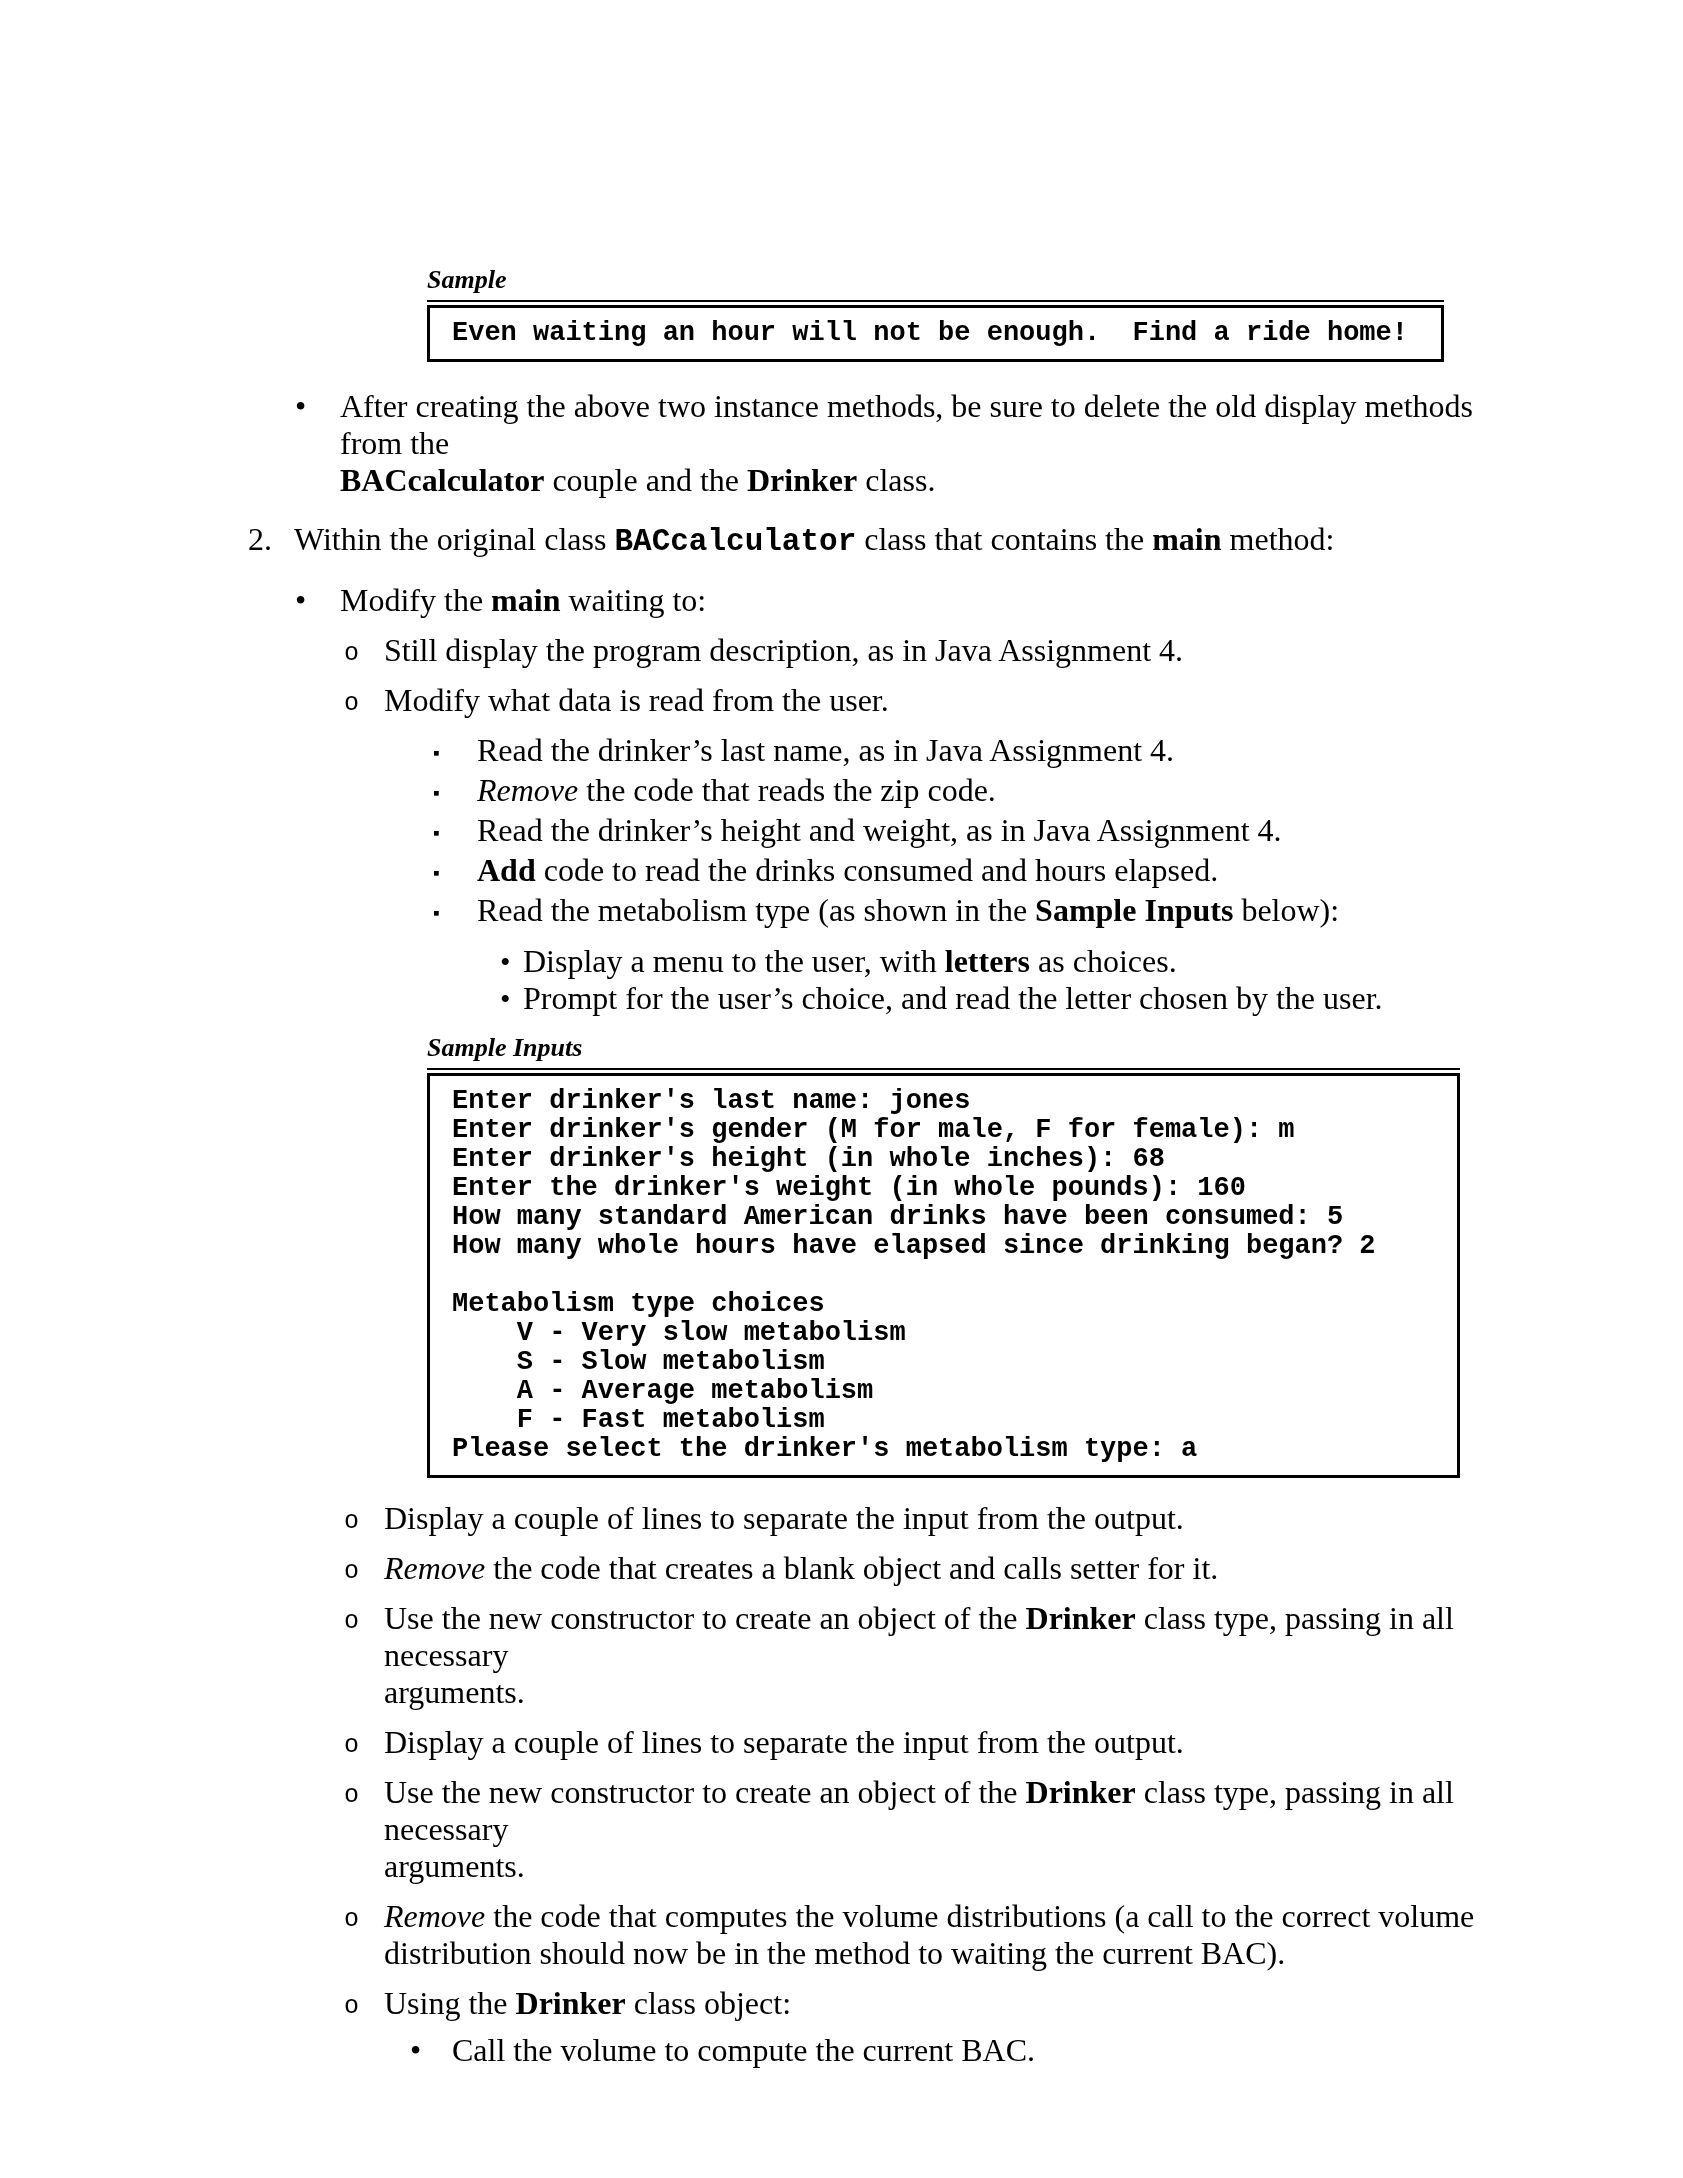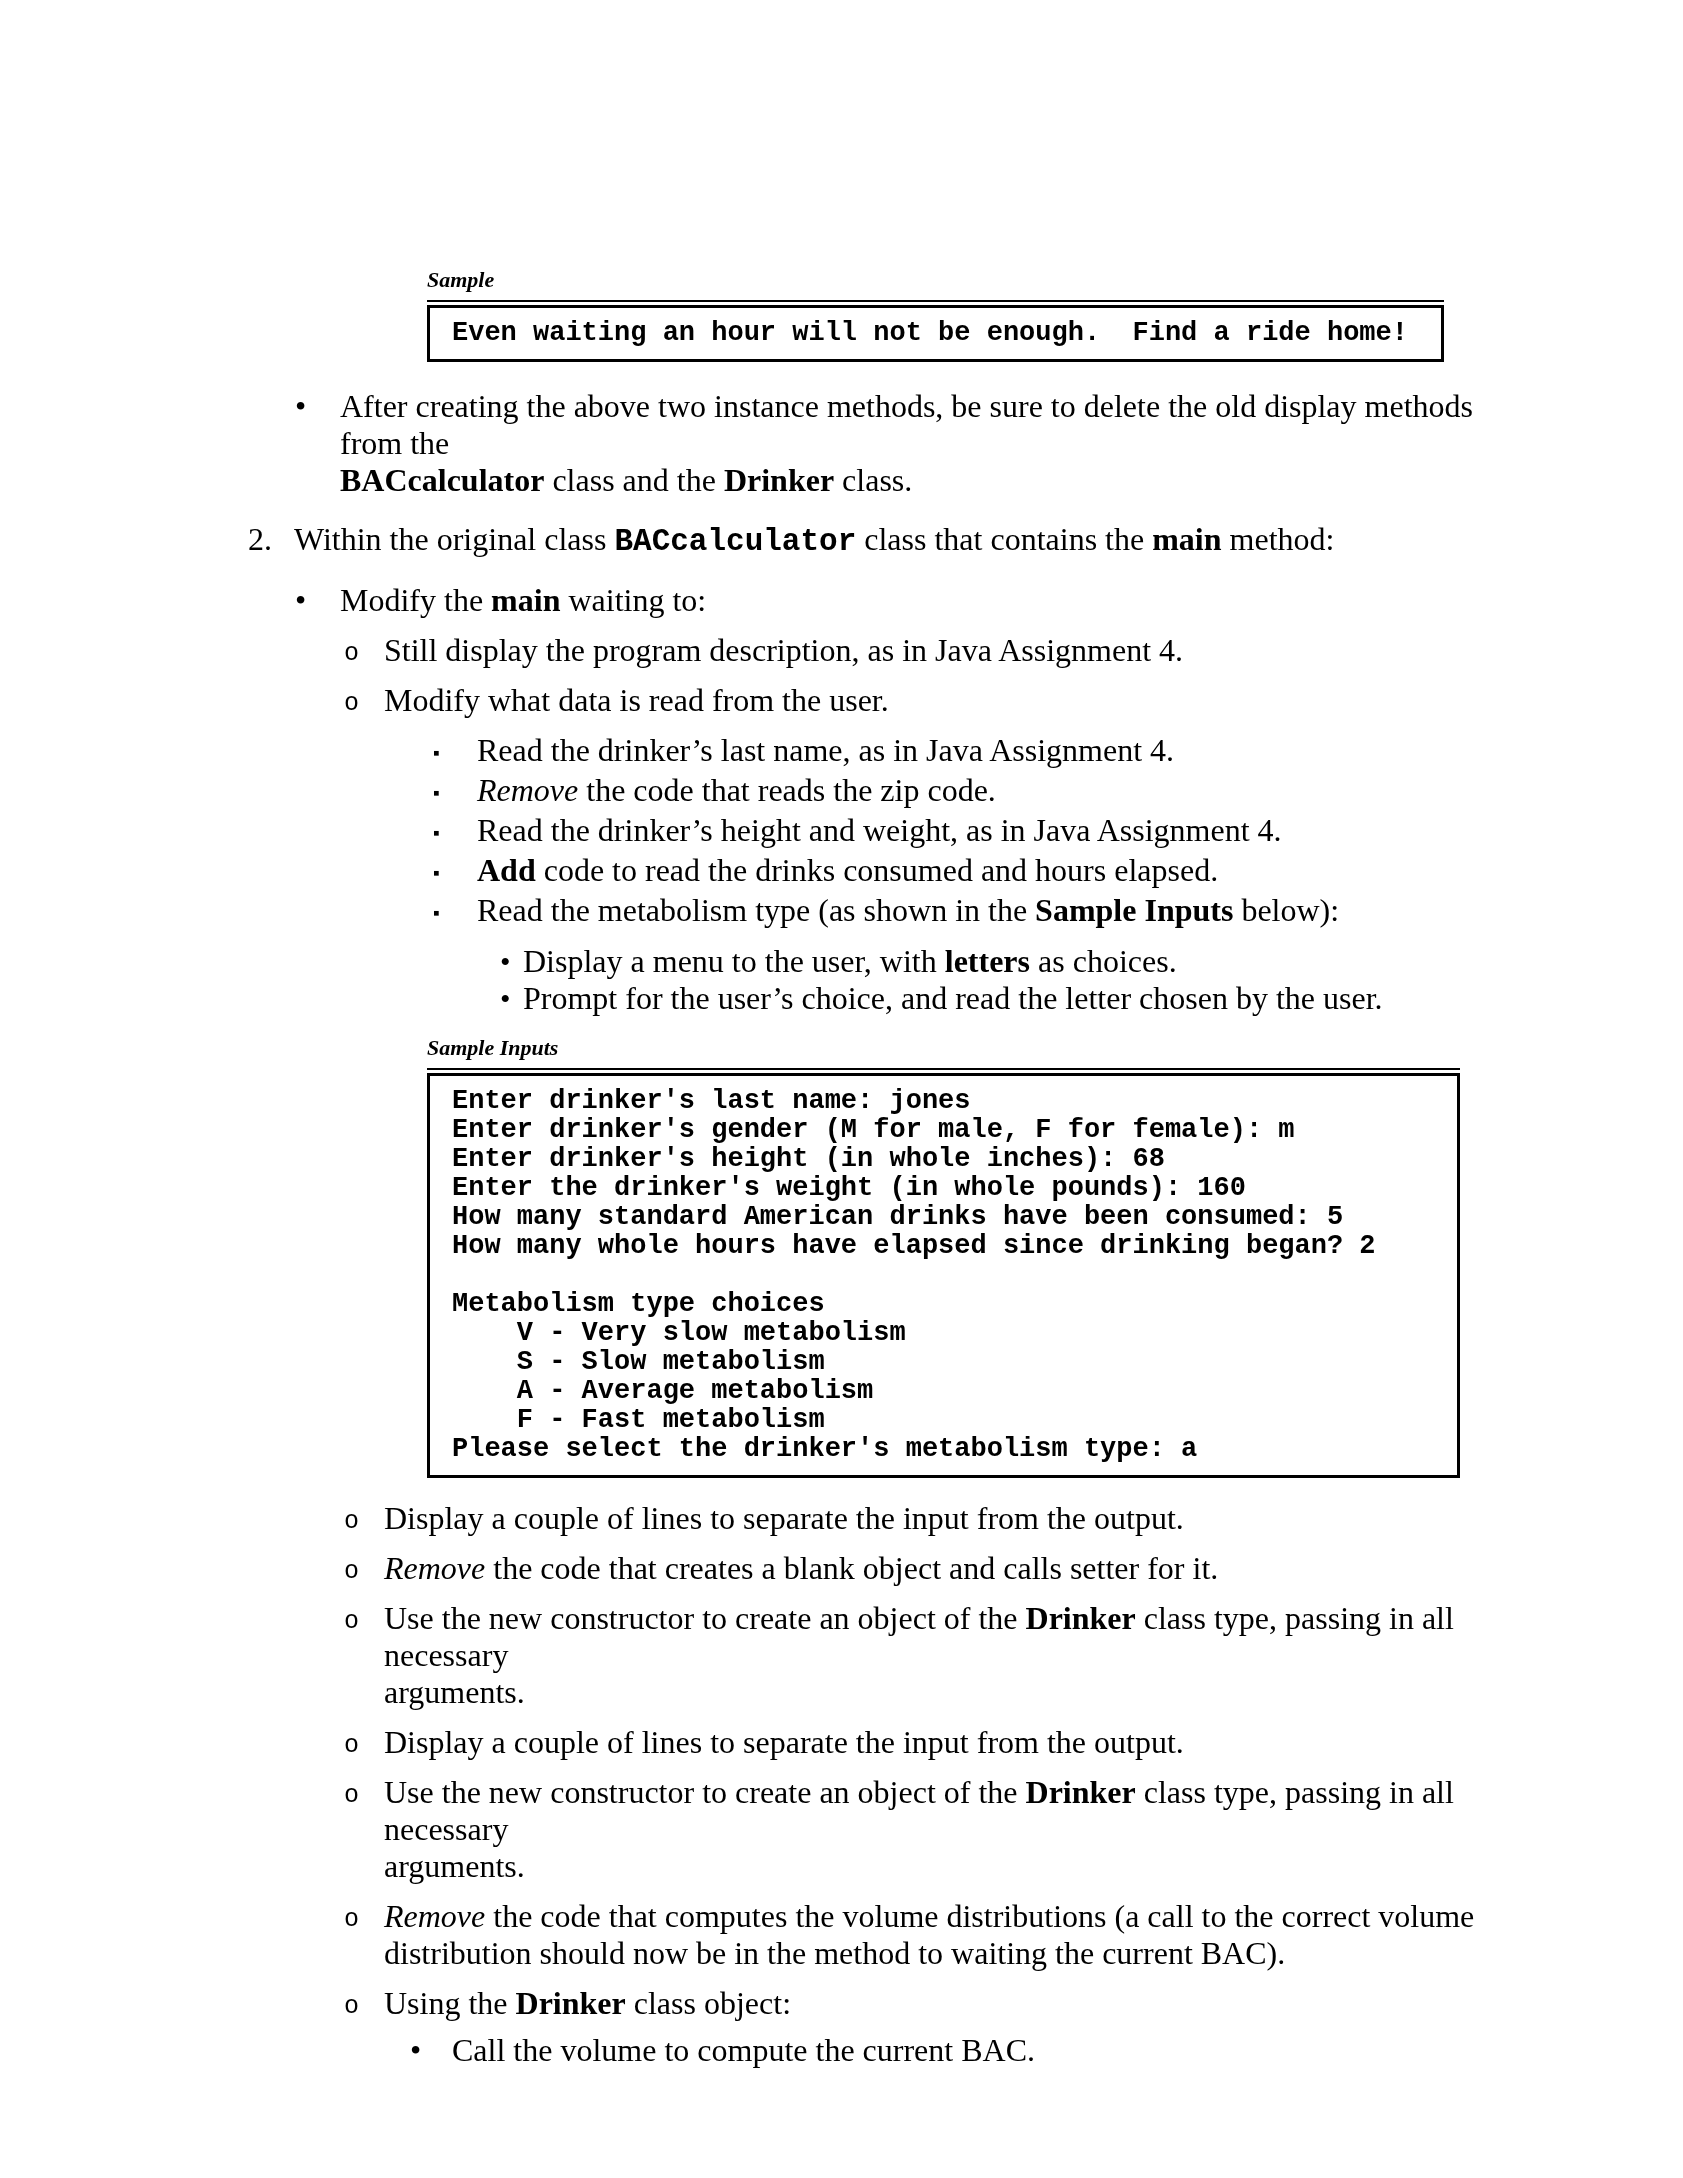--- a/index.html
+++ b/index.html
@@ -6,21 +6,21 @@
   .page{
     width:1683px;height:2178px;background:#ffffff;color:#000;
     position:relative;overflow:hidden;margin:0 auto;
     font-family:"Liberation Serif", serif;font-size:32px;line-height:37px;
   }
   .content{padding-top:249px;}
 
   
   .sec-label{
     margin-left:427px;margin-top:14px;
-    font-weight:bold;font-style:italic;font-size:22px;line-height:34px;
+    font-weight:bold;font-style:italic;font-size:26px;line-height:34px;
     border-bottom:2px solid #000;padding-bottom:3px;
   }
   .w1{width:1017px;box-sizing:border-box;}
   .w2{width:1033px;box-sizing:border-box;}
 
   
   .codebox{
     margin-left:427px;margin-top:3px;
     border:3px solid #000000;
     font-family:"Liberation Mono", monospace;font-weight:bold;
@@ -53,21 +53,21 @@
   .run-bi{font-weight:normal;font-style:italic;}
   .run-mono{font-family:"Liberation Mono",monospace;font-weight:bold;font-size:31px;}
 </style>
 </head>
 <body>
 
 <div class="page">
   <div class="content" id="doc-content">
       <div class="sec-label w1">Sample</div>
       <div class="codebox blk-box w1">Even waiting an hour will not be enough.  Find a ride home!</div>
-      <div class="item lv-b1"><span class="marker mk-b1">•</span><span class="runs"><span class="run">After creating the above two instance methods, be sure to delete the old display methods from the </span><br><span class="run-b">BACcalculator</span><span class="run"> class and the </span><span class="run-b">Drinker</span><span class="run"> class.</span></span></div>
+      <div class="item lv-b1"><span class="marker mk-b1">•</span><span class="runs"><span class="run">After creating the above two instance methods, be sure to delete the old display methods from the </span><br><span class="run-b">BACcalculator</span><span class="run"> couple and the </span><span class="run-b">Drinker</span><span class="run"> class.</span></span></div>
       <div class="item lv-num"><span class="marker mk-num">2.</span><span class="runs"><span class="run">Within the original class </span><span class="run-mono">BACcalculator</span><span class="run"> class that contains the </span><span class="run-b">main</span><span class="run"> method:</span></span></div>
       <div class="item lv-b1"><span class="marker mk-b1">•</span><span class="runs"><span class="run">Modify the </span><span class="run-b">main</span><span class="run"> waiting to:</span></span></div>
       <div class="item lv-o"><span class="marker mk-o">o</span><span class="runs"><span class="run">Still display the program description, as in Java Assignment 4.</span></span></div>
       <div class="item lv-o"><span class="marker mk-o">o</span><span class="runs"><span class="run">Modify what data is read from the user.</span></span></div>
       <div class="item lv-sq"><span class="marker mk-sq">▪</span><span class="runs"><span class="run">Read the drinker’s last name, as in Java Assignment 4.</span></span></div>
       <div class="item lv-sq"><span class="marker mk-sq">▪</span><span class="runs"><span class="run-bi">Remove</span><span class="run"> the code that reads the zip code.</span></span></div>
       <div class="item lv-sq"><span class="marker mk-sq">▪</span><span class="runs"><span class="run">Read the drinker’s height and weight, as in Java Assignment 4.</span></span></div>
       <div class="item lv-sq"><span class="marker mk-sq">▪</span><span class="runs"><span class="run-b">Add</span><span class="run"> code to read the drinks consumed and hours elapsed.</span></span></div>
       <div class="item lv-sq"><span class="marker mk-sq">▪</span><span class="runs"><span class="run">Read the metabolism type (as shown in the </span><span class="run-b">Sample Inputs</span><span class="run"> below):</span></span></div>
       <div class="item lv-b4"><span class="marker mk-b4">•</span><span class="runs"><span class="run">Display a menu to the user, with </span><span class="run-b">letters</span><span class="run"> as choices.</span></span></div>

